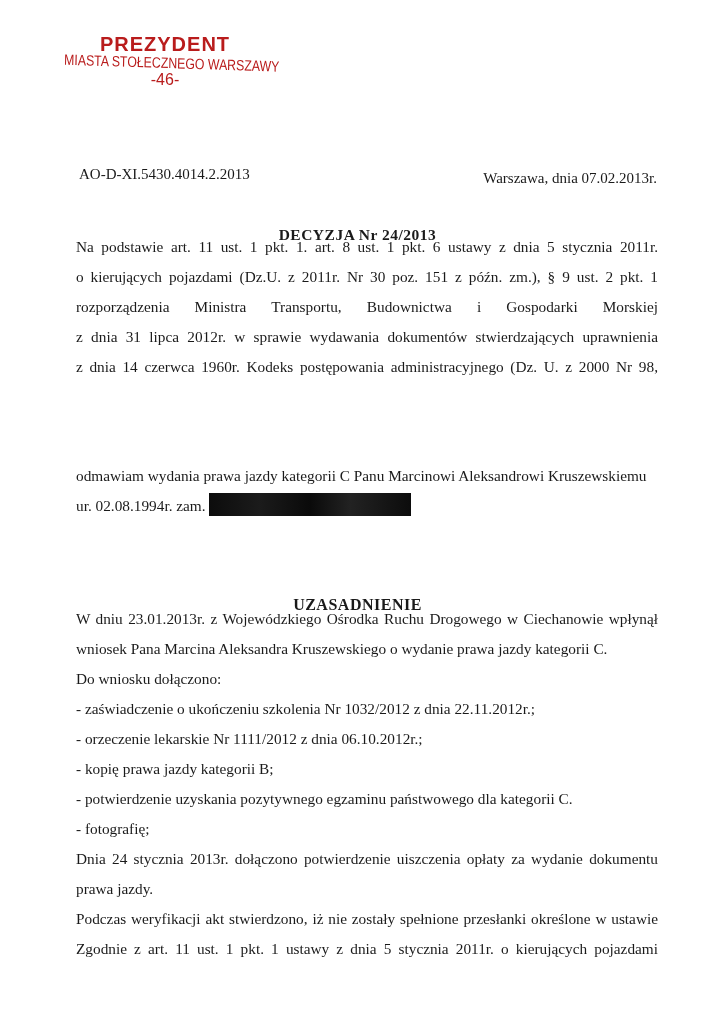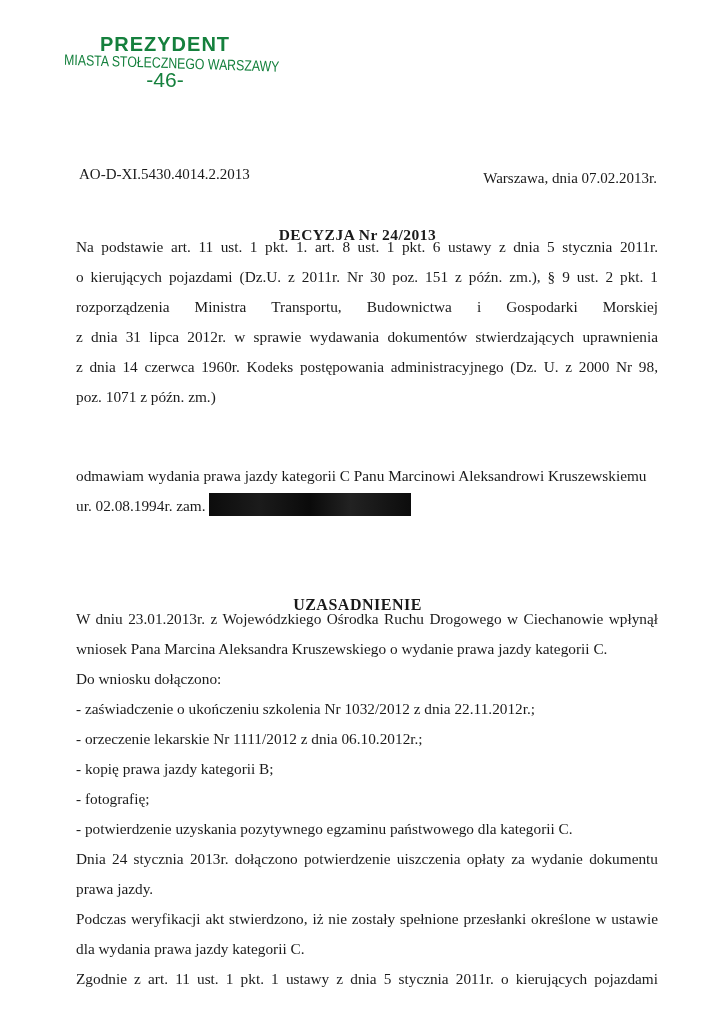--- a/index.html
+++ b/index.html
@@ -4,26 +4,26 @@
   <style>
     html, body { margin: 0; padding: 0; }
     body {
       width: 715px; height: 1024px; background: #ffffff; overflow: hidden;
       position: relative;
       font-family: "Liberation Serif", "DejaVu Serif", serif;
       color: #1a1a1a;
     }
     .stamp {
       position: absolute; left: 60px; top: 34px; width: 210px;
-      text-align: center; color: #15803d;
+      text-align: center; color: #b91c1c;
       font-family: "Liberation Sans", "DejaVu Sans", sans-serif;
     }
     .stamp .s1 { font-size: 20px; font-weight: bold; letter-spacing: 1px; line-height: 20px; }
     .stamp .s2 { font-size: 15px; line-height: 17px; transform: scaleX(0.82) rotate(1.5deg); transform-origin: center; white-space: nowrap; margin-left: -18px; margin-right: -18px; }
-    .stamp .s3 { font-size: 21px; line-height: 18px; }
+    .stamp .s3 { font-size: 16px; line-height: 18px; }
     .abs { position: absolute; white-space: nowrap; margin-top: 36px; }
     .refno { left: 79px; top: 130px; font-size: 15px; }
     .place-date { right: 58px; top: 134px; font-size: 15px; }
     .title { left: 0; right: 0; text-align: center; font-weight: bold; font-size: 15.5px; letter-spacing: 0.5px; }
     .title.t1 { top: 190px; }
     .title.t2 { top: 560px; font-size: 16px; }
     .para { position: absolute; left: 76px; width: 582px; font-size: 15.3px; }
     .line { height: 30px; line-height: 30px; white-space: nowrap; }
     .line.justify { text-align: justify; text-align-last: justify; white-space: normal; overflow: hidden; }
     .redact {
@@ -44,40 +44,38 @@
 <div class="abs place-date">Warszawa, dnia 07.02.2013r.</div>
 
 <div class="abs title t1">DECYZJA Nr 24/2013</div>
 
 <div class="para" style="top:232px;">
   <div class="line justify">Na podstawie art. 11 ust. 1 pkt. 1. art. 8 ust. 1 pkt. 6 ustawy z dnia 5 stycznia 2011r.</div>
   <div class="line justify">o kierujących pojazdami (Dz.U. z 2011r. Nr 30 poz. 151 z późn. zm.), § 9 ust. 2 pkt. 1</div>
   <div class="line justify">rozporządzenia Ministra Transportu, Budownictwa i Gospodarki Morskiej</div>
   <div class="line justify">z dnia 31 lipca 2012r. w sprawie wydawania dokumentów stwierdzających uprawnienia</div>
   <div class="line justify">z dnia 14 czerwca 1960r. Kodeks postępowania administracyjnego (Dz. U. z 2000 Nr 98,</div>
-  <div class="line">poz. 1071 z późn. zm.)</div>
 </div>
 
 <div class="para" style="top:461px;">
   <div class="line">odmawiam wydania prawa jazdy kategorii C Panu Marcinowi Aleksandrowi Kruszewskiemu</div>
   <div class="line">
     <span>ur. 02.08.1994r. zam.</span>
     <span class="redact"></span>
   </div>
 </div>
 
 <div class="abs title t2">UZASADNIENIE</div>
 
 <div class="para" style="top:604px;">
   <div class="line justify">W dniu 23.01.2013r. z Wojewódzkiego Ośrodka Ruchu Drogowego w Ciechanowie wpłynął</div>
   <div class="line">wniosek Pana Marcina Aleksandra Kruszewskiego o wydanie prawa jazdy kategorii C.</div>
   <div class="line">Do wniosku dołączono:</div>
   <div class="line">- zaświadczenie o ukończeniu szkolenia Nr 1032/2012 z dnia 22.11.2012r.;</div>
   <div class="line">- orzeczenie lekarskie Nr 1111/2012 z dnia 06.10.2012r.;</div>
   <div class="line">- kopię prawa jazdy kategorii B;</div>
+  <div class="line">- potwierdzenie uzyskania pozytywnego egzaminu państwowego dla kategorii C.</div>
   <div class="line">- fotografię;</div>
-  <div class="line">- potwierdzenie uzyskania pozytywnego egzaminu państwowego dla kategorii C.</div>
   <div class="line justify">Dnia 24 stycznia 2013r. dołączono potwierdzenie uiszczenia opłaty za wydanie dokumentu</div>
   <div class="line">prawa jazdy.</div>
   <div class="line justify">Podczas weryfikacji akt stwierdzono, iż nie zostały spełnione przesłanki określone w ustawie</div>
-  <div class="line">dla wydania prawa jazdy kategorii C.</div>
   <div class="line justify">Zgodnie z art. 11 ust. 1 pkt. 1 ustawy z dnia 5 stycznia 2011r. o kierujących pojazdami</div>
 </div>
 
 </body></html>

